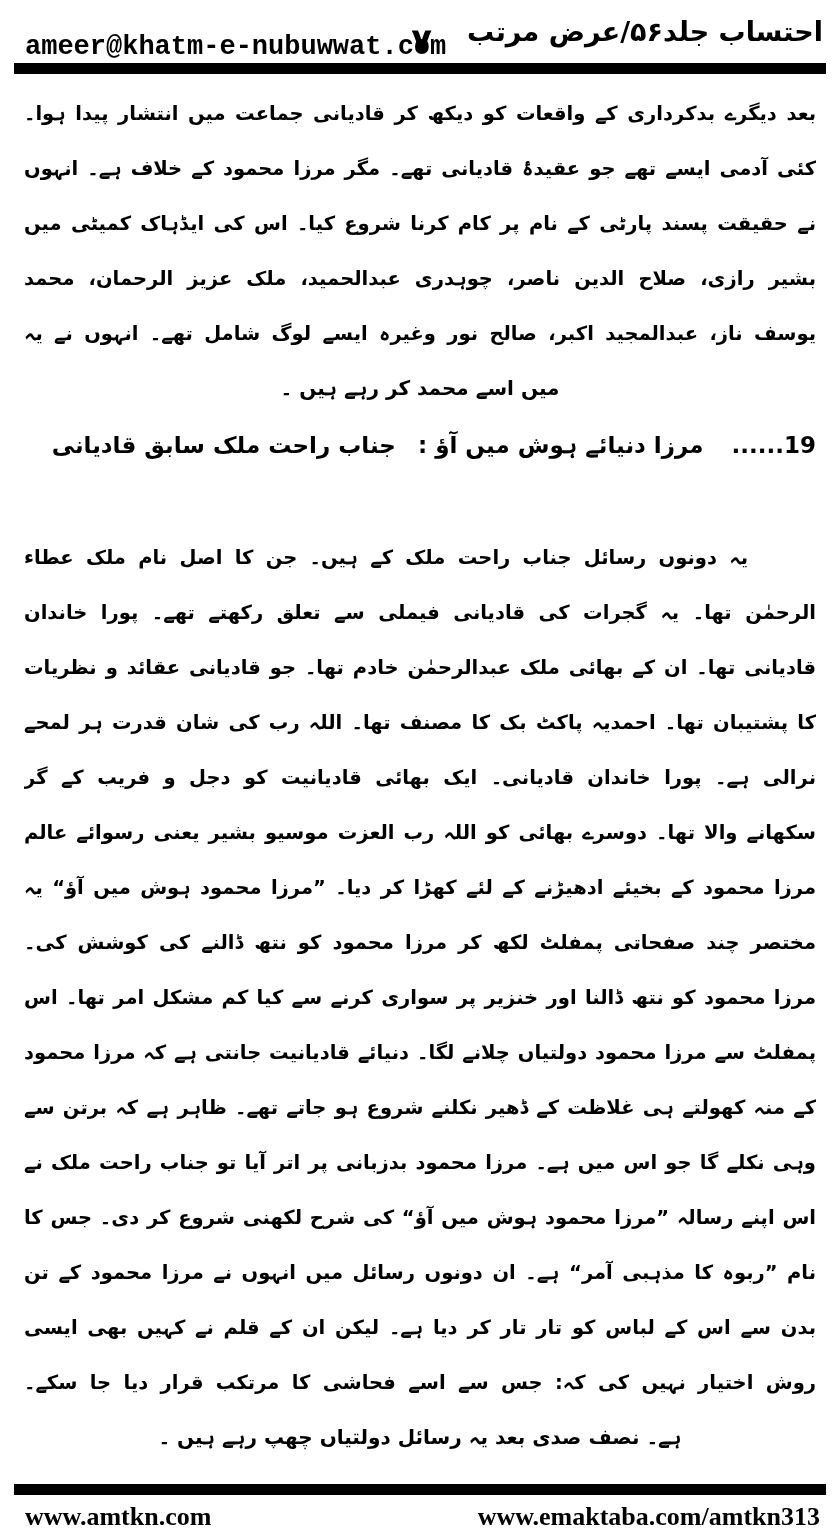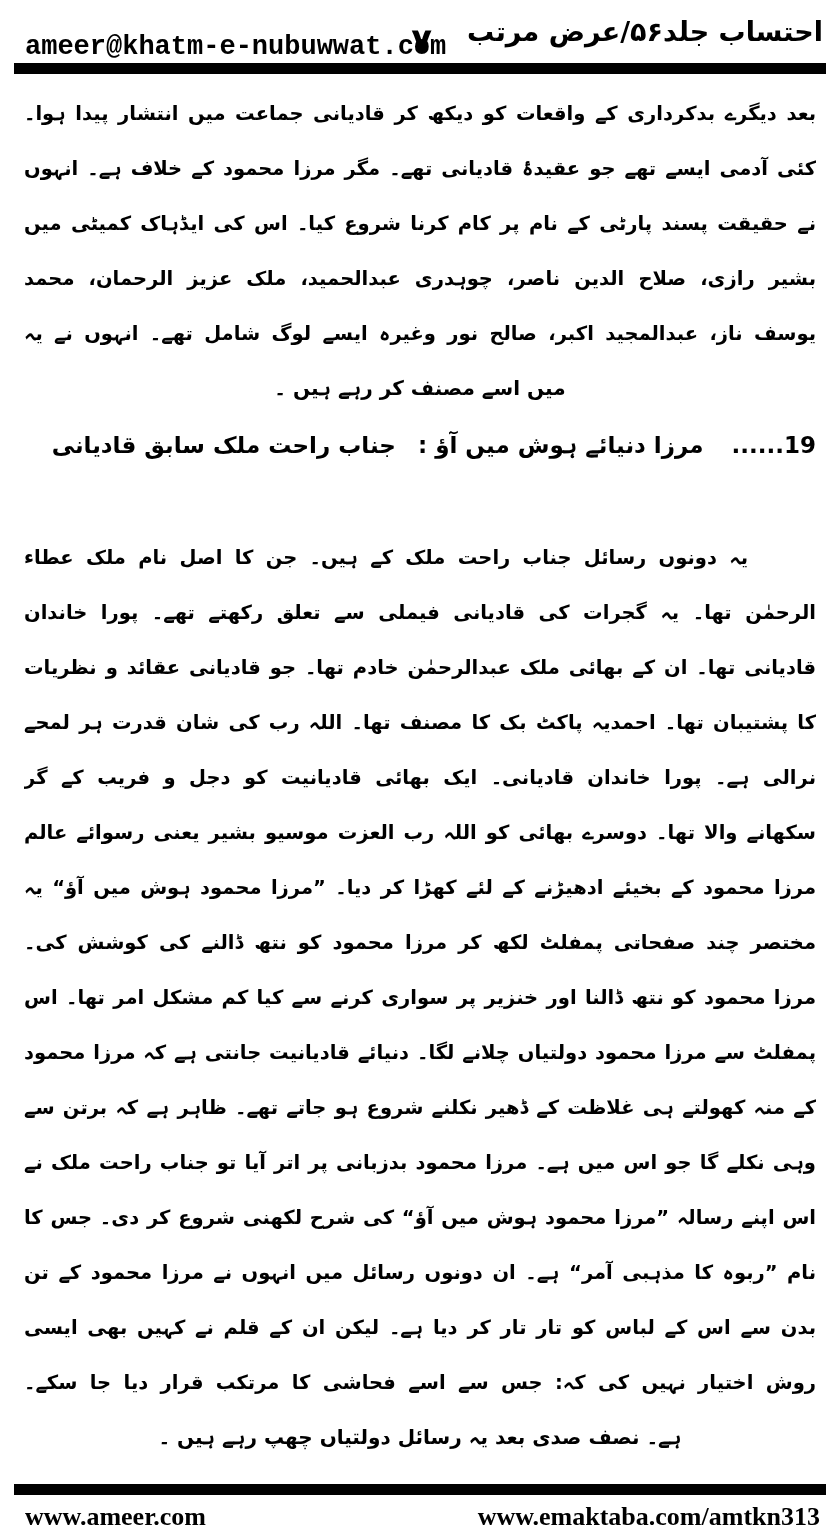--- a/index.html
+++ b/index.html
@@ -75,33 +75,33 @@
     <div class="email">ameer@khatm-e-nubuwwat.com</div>
     <div class="pageno">۷</div>
     <div class="htitle" dir="rtl">احتساب جلد۵۶/عرض مرتب</div>
   </div>
 
   <div class="rule top"></div>
 
   <div class="bodytext">
 
     <p class="flowpara p1">بعد دیگرے بدکرداری کے واقعات کو دیکھ کر قادیانی جماعت میں انتشار پیدا ہوا۔ کئی آدمی ایسے تھے جو عقیدۂ قادیانی تھے۔ مگر مرزا محمود کے خلاف ہے۔ انہوں نے حقیقت پسند پارٹی کے نام پر کام کرنا شروع کیا۔ اس کی ایڈہاک کمیٹی میں بشیر رازی، صلاح الدین ناصر، چوہدری عبدالحمید، ملک عزیز الرحمان، محمد یوسف ناز، عبدالمجید اکبر، صالح نور وغیرہ ایسے لوگ شامل تھے۔ انہوں نے یہ کتابچہ مرتب کیا۔ ۱۲/ستمبر ۱۹۵۷ء کو یہ شائع ہوا تھا۔ اب پھر ستاون سال بعد احتساب کی اس جلد</p>
-    <p class="lastline">میں اسے مصنف کر رہے ہیں ۔</p>
+    <p class="lastline">میں اسے محمد کر رہے ہیں ۔</p>
 
     <div class="list">
       <div class="list-row">
         <span class="num">19......</span><span class="ttl">مرزا دنیائے ہوش میں آؤ :</span><span class="auth">جناب راحت ملک سابق قادیانی</span>
       </div>
     </div>
 
     <p class="flowpara p2">یہ دونوں رسائل جناب راحت ملک کے ہیں۔ جن کا اصل نام ملک عطاء الرحمٰن تھا۔ یہ گجرات کی قادیانی فیملی سے تعلق رکھتے تھے۔ پورا خاندان قادیانی تھا۔ ان کے بھائی ملک عبدالرحمٰن خادم تھا۔ جو قادیانی عقائد و نظریات کا پشتیبان تھا۔ احمدیہ پاکٹ بک کا مصنف تھا۔ اللہ رب کی شان قدرت ہر لمحے نرالی ہے۔ پورا خاندان قادیانی۔ ایک بھائی قادیانیت کو دجل و فریب کے گر سکھانے والا تھا۔ دوسرے بھائی کو اللہ رب العزت موسیو بشیر یعنی رسوائے عالم مرزا محمود کے بخیئے ادھیڑنے کے لئے کھڑا کر دیا۔ ”مرزا محمود ہوش میں آؤ“ یہ مختصر چند صفحاتی پمفلٹ لکھ کر مرزا محمود کو نتھ ڈالنے کی کوشش کی۔ مرزا محمود کو نتھ ڈالنا اور خنزیر پر سواری کرنے سے کیا کم مشکل امر تھا۔ اس پمفلٹ سے مرزا محمود دولتیاں چلانے لگا۔ دنیائے قادیانیت جانتی ہے کہ مرزا محمود کے منہ کھولتے ہی غلاظت کے ڈھیر نکلنے شروع ہو جاتے تھے۔ ظاہر ہے کہ برتن سے وہی نکلے گا جو اس میں ہے۔ مرزا محمود بدزبانی پر اتر آیا تو جناب راحت ملک نے اس اپنے رسالہ ”مرزا محمود ہوش میں آؤ“ کی شرح لکھنی شروع کر دی۔ جس کا نام ”ربوہ کا مذہبی آمر“ ہے۔ ان دونوں رسائل میں انہوں نے مرزا محمود کے تن بدن سے اس کے لباس کو تار تار کر دیا ہے۔ لیکن ان کے قلم نے کہیں بھی ایسی روش اختیار نہیں کی کہ: جس سے اسے فحاشی کا مرتکب قرار دیا جا سکے۔ دونوں رسائل کا اس جلد میں ریکارڈ ہو جانا بہت ٹھیک ہو گیا کہ مرزا محمود ایسے رذیل کی رذالت بوتل میں بند ہو گئی۔ ”ربوہ کا مذہبی آمر“ کا ستمبر ۱۹۵۸ء میں دوسرا ایڈیشن شائع ہوا۔ جب کہ دوسرا پمفلٹ اس سے بھی قبل کا</p>
     <p class="lastline">ہے۔ نصف صدی بعد یہ رسائل دولتیاں چھپ رہے ہیں ۔</p>
 
   </div>
 
   <div class="rule bottom"></div>
 
   <div class="footer">
-    <div>www.ameer.com</div>
+    <div>www.amtkn.com</div>
     <div>www.emaktaba.com/amtkn313</div>
   </div>
 
 </div>
 
 </body></html>

